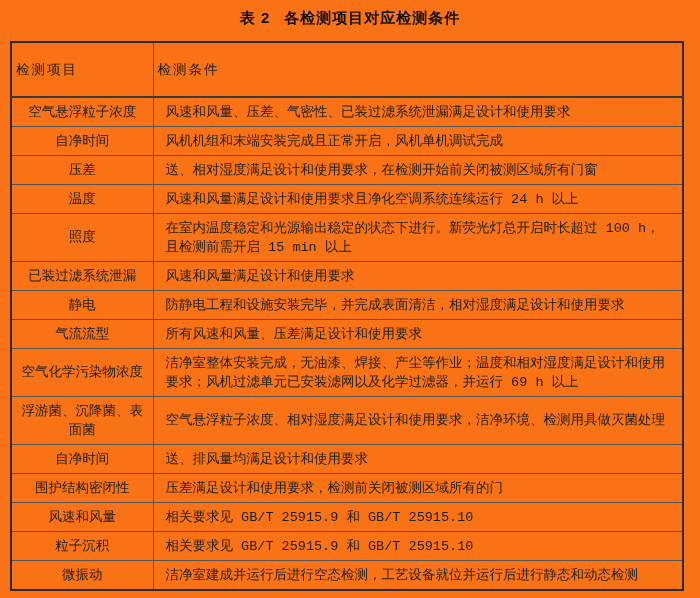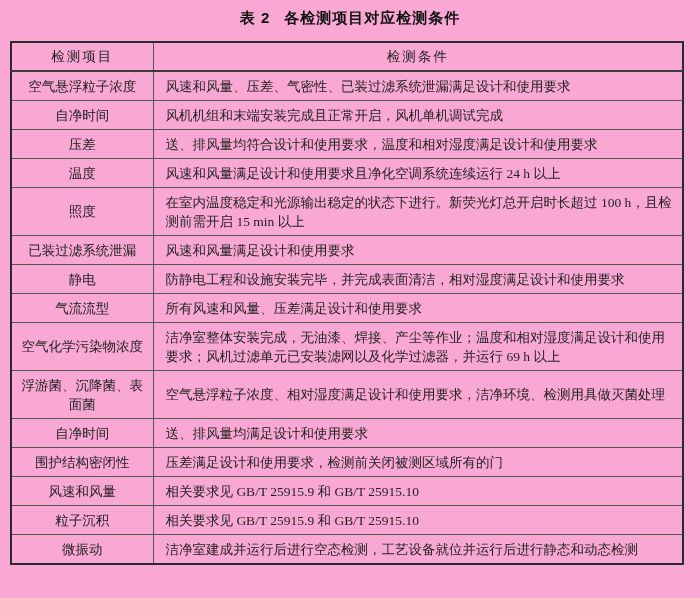--- a/index.html
+++ b/index.html
@@ -4,21 +4,21 @@
 <style>
   html, body {
     margin: 0;
     padding: 0;
     background: #ffffff;
   }
   .page {
     position: relative;
     width: 700px;
     height: 598px;
-    background: #f9a8d4;
+    background: #f97316;
     color: #1f1f1f;
     font-family: "Liberation Serif", "DejaVu Serif", serif;
     overflow: hidden;
   }
   .caption {
     padding-top: 9px;
     text-align: center;
     font-family: "Liberation Sans", "DejaVu Sans", sans-serif;
     font-weight: bold;
     font-size: 15px;
@@ -36,28 +36,29 @@
     border: 2px solid #2b2b2b;
     font-size: 13.5px;
     line-height: 19px;
   }
   table.cond-table col.col-item  { width: 142px; }
   table.cond-table col.col-cond  { width: 530px; }
   table.cond-table th {
     font-weight: normal;
     border: 1px solid #555555;
     border-bottom: 2px solid #3a3a3a;
-    padding: 4px 4px;
-    text-align: center;
+    padding: 17px 4px;
+    text-align: left;
     letter-spacing: 2px;
   }
   table.cond-table td {
     border: 1px solid #555555;
     padding: 4.5px 4px;
     vertical-align: middle;
+    font-family: Liberation Mono, monospace;
   }
   table.cond-table td.c1 {
     text-align: center;
   }
   table.cond-table td.c2 {
     text-align: left;
     padding-left: 12px;
     padding-right: 10px;
     border-radius: 7px;
   }
@@ -86,21 +87,21 @@
       <tr>
         <td class="c1">空气悬浮粒子浓度</td>
         <td class="c2">风速和风量、压差、气密性、已装过滤系统泄漏满足设计和使用要求</td>
       </tr>
       <tr>
         <td class="c1">自净时间</td>
         <td class="c2">风机机组和末端安装完成且正常开启，风机单机调试完成</td>
       </tr>
       <tr>
         <td class="c1">压差</td>
-        <td class="c2">送、排风量均符合设计和使用要求，温度和相对湿度满足设计和使用要求</td>
+        <td class="c2">送、相对湿度满足设计和使用要求，在检测开始前关闭被测区域所有门窗</td>
       </tr>
       <tr>
         <td class="c1">温度</td>
         <td class="c2">风速和风量满足设计和使用要求且净化空调系统连续运行 24 h 以上</td>
       </tr>
       <tr>
         <td class="c1">照度</td>
         <td class="c2">在室内温度稳定和光源输出稳定的状态下进行。新荧光灯总开启时长超过 100 h，且检测前需开启 15 min 以上</td>
       </tr>
       <tr>

